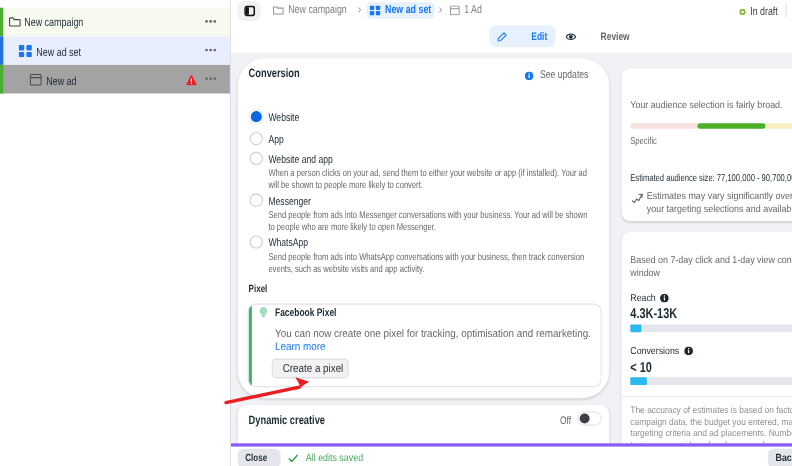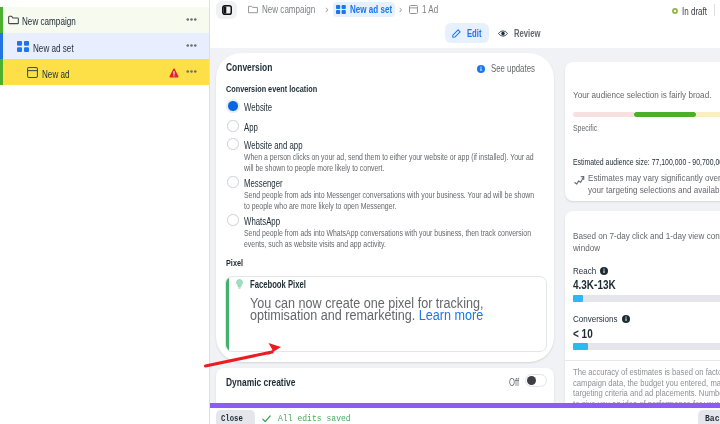--- a/index.html
+++ b/index.html
@@ -31,21 +31,21 @@
   .crumbs{position:absolute;left:35px;top:1px;height:16px;display:flex;align-items:center;}
   .crumb{display:flex;align-items:center;gap:4px;padding:1px 3px;border-radius:4px;height:15px;box-sizing:border-box;}
   .crumb .ctext{font-size:10.5px;color:#7d8185;display:inline-block;overflow:hidden;}
   .crumb.active{background:#e7f0fd;}
   .crumb.active .ctext{color:#1877f2;font-weight:bold;}
   .crumb-sep{color:#9a9da1;font-size:11px;margin:0 4px;line-height:9px;font-weight:300;}
   .status{position:absolute;left:462px;top:5px;display:flex;align-items:center;gap:4px;}
   .status .stext{font-size:10.5px;color:#3c4043;display:inline-block;overflow:hidden;width:27px;}
   .divider-v{position:absolute;left:504px;top:4px;width:1px;height:12px;background:#dcdee1;}
   .tabs{position:absolute;left:235px;top:23px;display:flex;align-items:center;gap:2px;}
-  .tab{display:flex;align-items:center;gap:6px;padding:3px 7px;border-radius:6px;height:20px;box-sizing:border-box;}
+  .tab{display:flex;align-items:center;gap:22px;padding:3px 7px;border-radius:6px;height:20px;box-sizing:border-box;}
   .tab .ttext{font-size:10px;font-weight:bold;color:#65676b;display:inline-block;overflow:hidden;}
   .tab.sel{background:#e7f0fd;}
   .tab.sel .ttext{color:#1877f2;}
 
   
   .main{position:absolute;left:210px;top:48px;width:510px;height:376px;background:#f0f2f5;overflow:hidden;}
   .card{position:absolute;background:#fff;border-radius:8px;box-shadow:0 1px 2px rgba(0,0,0,.12);}
 
   .sec-title{font-size:11px;font-weight:bold;color:#1c2b33;}
   .sub-title{font-size:9.5px;font-weight:bold;color:#1c2b33;}
@@ -76,21 +76,21 @@
   .r-sub{font-size:9px;color:#65676b;line-height:11.8px;}
   .meter{position:absolute;height:5px;display:flex;}
   .metric-label{font-size:9px;color:#1c2b33;display:inline-block;}
   .metric-val{font-size:13px;font-weight:bold;color:#1c2b33;}
   .bar-bg{position:absolute;height:7px;background:#e4e6eb;border-radius:1px;}
   .bar-fg{position:absolute;height:7px;background:#2ab9f0;border-radius:1px;}
   .disclaimer{font-size:8.5px;color:#8d9194;line-height:10.6px;}
 
   
   .footer{position:absolute;left:210px;top:403px;width:510px;height:21px;background:#fff;
-          border-top:5px solid #8b5cf6;box-sizing:border-box;font-family:Liberation Mono, monospace;}
+          border-top:3px solid #8b5cf6;box-sizing:border-box;}
   .btn-flat{position:absolute;height:17px;border-radius:5px;background:#e4e6eb;
             display:flex;align-items:center;justify-content:center;
             font-size:9.5px;font-weight:bold;color:#1c2b33;box-sizing:border-box;}
   .saved{position:absolute;display:flex;align-items:center;gap:7px;}
   .saved .t{font-size:9.5px;color:#49a85e;}
 
   .arrow{position:absolute;left:202px;top:336px;width:100px;height:40px;pointer-events:none;}
   svg{display:block;}
 </style>
 </head>
@@ -130,21 +130,21 @@
       <span class="nav-label" style="left:33px;top:9px;"><span class="n">New ad set</span></span>
       <span class="nav-dots" style="left:186px;top:11px;">
         <svg width="11" height="3" viewBox="0 0 14 4">
             <circle cx="2" cy="2" r="1.7" fill="#6a6d70"></circle>
             <circle cx="7" cy="2" r="1.7" fill="#6a6d70"></circle>
             <circle cx="12" cy="2" r="1.7" fill="#6a6d70"></circle>
           </svg>
       </span>
     </div>
 
-    <div class="nav-row" style="top:59px;background:#fde047;">
+    <div class="nav-row" style="top:59px;background:#a3a3a3;">
       <div class="nav-bar" style="background:#4caf2f;"></div>
       <span class="nav-ico" style="left:27px;top:8px;">
         <svg width="11" height="11" viewBox="0 0 11 11">
             <rect x="0.55" y="0.55" width="9.9" height="9.9" rx="1.4" fill="none" stroke="#4a4d50" stroke-width="1.1"></rect>
             <path d="M0.7 3.6 H10.3" stroke="#4a4d50" stroke-width="1.1"></path>
           </svg>
       </span>
       <span class="nav-label" style="left:42px;top:9px;"><span class="n">New ad</span></span>
       <span class="nav-ico" style="left:169px;top:9px;">
         <svg width="10" height="10" viewBox="0 0 12 12">
@@ -230,21 +230,20 @@
       <div style="position:absolute;left:10px;top:8px;" class="sec-title"><span class="n">Conversion</span></div>
       <div class="see-upd" style="position:absolute;left:261px;top:10px;">
         <svg width="8" height="8" viewBox="0 0 10 10">
             <circle cx="5" cy="5" r="5" fill="#1877f2"></circle>
             <rect x="4.35" y="4.1" width="1.3" height="3.5" rx=".5" fill="#fff"></rect>
             <circle cx="5" cy="2.6" r=".8" fill="#fff"></circle>
           </svg>
         <span class="t"><span class="n">See updates</span></span>
       </div>
 
-      <div style="position:absolute;left:10px;top:30px;" class="sub-title"><span class="n">Conversion event location</span></div>
 
       <div class="radio-row" style="top:47px;">
         <span class="radio on"></span>
         <span class="radio-label"><span class="n">Website</span></span>
       </div>
       <div class="radio-row" style="top:67px;">
         <span class="radio"></span>
         <span class="radio-label"><span class="n">App</span></span>
       </div>
       <div class="radio-row" style="top:85px;">
@@ -274,22 +273,25 @@
       <div class="pixel-box" style="top:223px;width:322px;height:76px;">
         <div class="pixel-accent"></div>
         <span style="position:absolute;left:9px;top:2px;line-height:0;">
           <svg width="9" height="10" viewBox="0 0 10 11">
               <path d="M5 0.6 C7 0.6 8.3 2.1 8.3 3.9 C8.3 5.3 7.2 6 6.8 7.1 L3.2 7.1 C2.8 6 1.7 5.3 1.7 3.9 C1.7 2.1 3 0.6 5 0.6 Z" fill="#9fe0bf" stroke="#7ec9a4" stroke-width=".7"></path>
               <path d="M3.4 8.5 H6.6" stroke="#7ec9a4" stroke-width="1" stroke-linecap="round"></path>
               <path d="M4.2 10 H5.8" stroke="#7ec9a4" stroke-width="1" stroke-linecap="round"></path>
             </svg>
         </span>
         <div style="position:absolute;left:24px;top:2px;font-size:10px;font-weight:bold;color:#1c2b33;"><span class="n">Facebook Pixel</span></div>
-        <div style="position:absolute;left:24px;top:21px;width:335px;font-size:14px;color:#65676b;line-height:11.8px;">
+        <div style="position:absolute;left:24px;top:21px;width:335px;font-size:10px;color:#65676b;line-height:11.8px;">
             <span class="nb9"><span>You can now create one pixel for tracking, optimisation and remarketing. </span><span class="link">Learn more</span></span>
+          </div>
+        <div class="btn-outline" style="left:21px;top:49px;width:70px;height:18px;">
+            <span class="n85" style="width:51px;text-align:center;">Create a pixel</span>
           </div>
       </div>
     </div>
 
     <div class="card" style="left:6px;top:320px;width:338px;height:60px;">
       <div style="position:absolute;left:10px;top:8px;" class="sec-title"><span class="n">Dynamic creative</span></div>
       <div style="position:absolute;left:293px;top:9px;font-size:10px;color:#65676b;"><span class="n">Off</span></div>
       <div class="toggle-track" style="left:309px;top:6px;">
         <span class="toggle-knob" style="left:0.5px;top:0.5px;"></span>
       </div>

